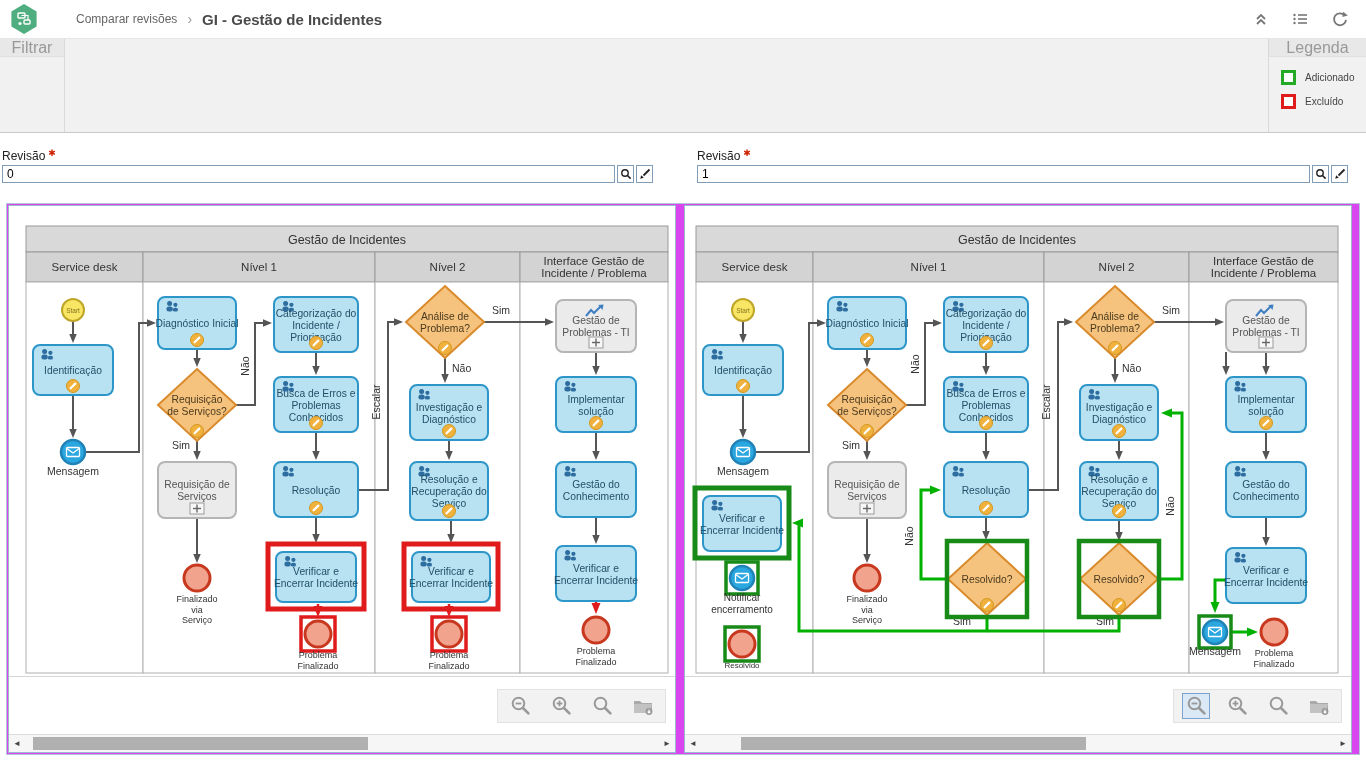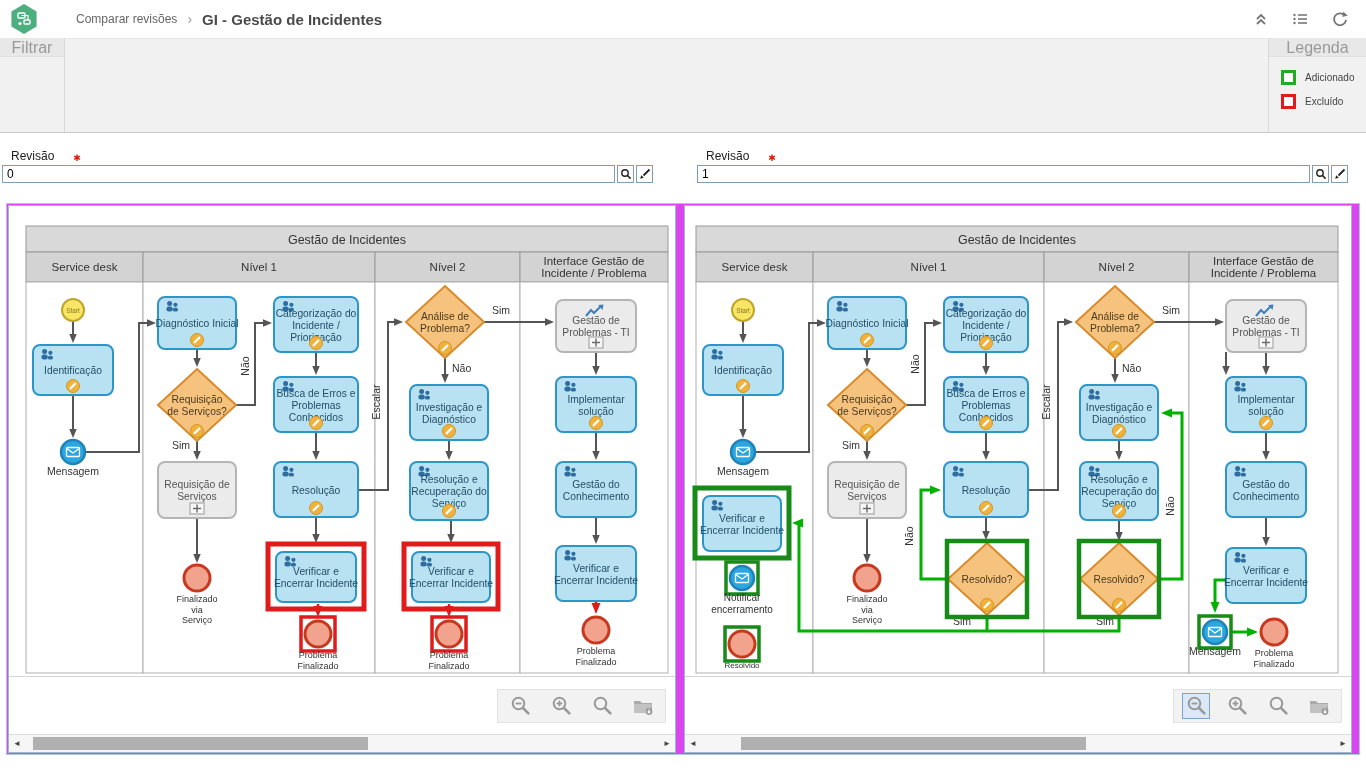--- a/index.html
+++ b/index.html
@@ -30,21 +30,21 @@
   .pesq{flex:1;display:flex;flex-direction:column;align-items:center;justify-content:center;
         gap:3px;cursor:pointer;color:#555;font-size:11.5px;background:none;border:none;}
   .smid{flex:1;}
   .lgbody{padding:13px 0 0 12px;display:flex;flex-direction:column;gap:9px;}
   .lgrow{display:flex;align-items:center;gap:9px;font-size:10px;color:#444;}
   .lgsq{width:9px;height:9px;border:3px solid #888;background:#fff;flex:0 0 auto;}
 
   
   .revrow{display:flex;padding:16px 18px 0 2px;gap:44px;}
   .revgrp{flex:1;min-width:0;}
-  .revlab{font-size:12px;color:#222;margin-bottom:2px;display:flex;align-items:flex-end;gap:19px;margin-left:9px;}
+  .revlab{font-size:12px;color:#222;margin-bottom:2px;display:flex;align-items:flex-start;gap:3px;}
   .req{color:#cc2200;font-size:9px;line-height:1;}
   .revctl{display:flex;align-items:stretch;}
   .revctl input{flex:1;height:18px;border:1px solid #7f9db9;font:12px "Liberation Sans",sans-serif;
                 padding:0 4px;box-sizing:border-box;min-width:0;}
   .iobtn{width:17px;height:18px;margin-left:2px;background:#fff;border:1px solid #7f9db9;
          display:flex;align-items:center;justify-content:center;padding:0;cursor:pointer;box-sizing:border-box;}
 
   
   .main{margin:20px 6px 0 6px;height:552px;border:1px solid #b3c6d9;box-sizing:border-box;
         padding:1px;display:flex;gap:8px;background:#d946ef;}

